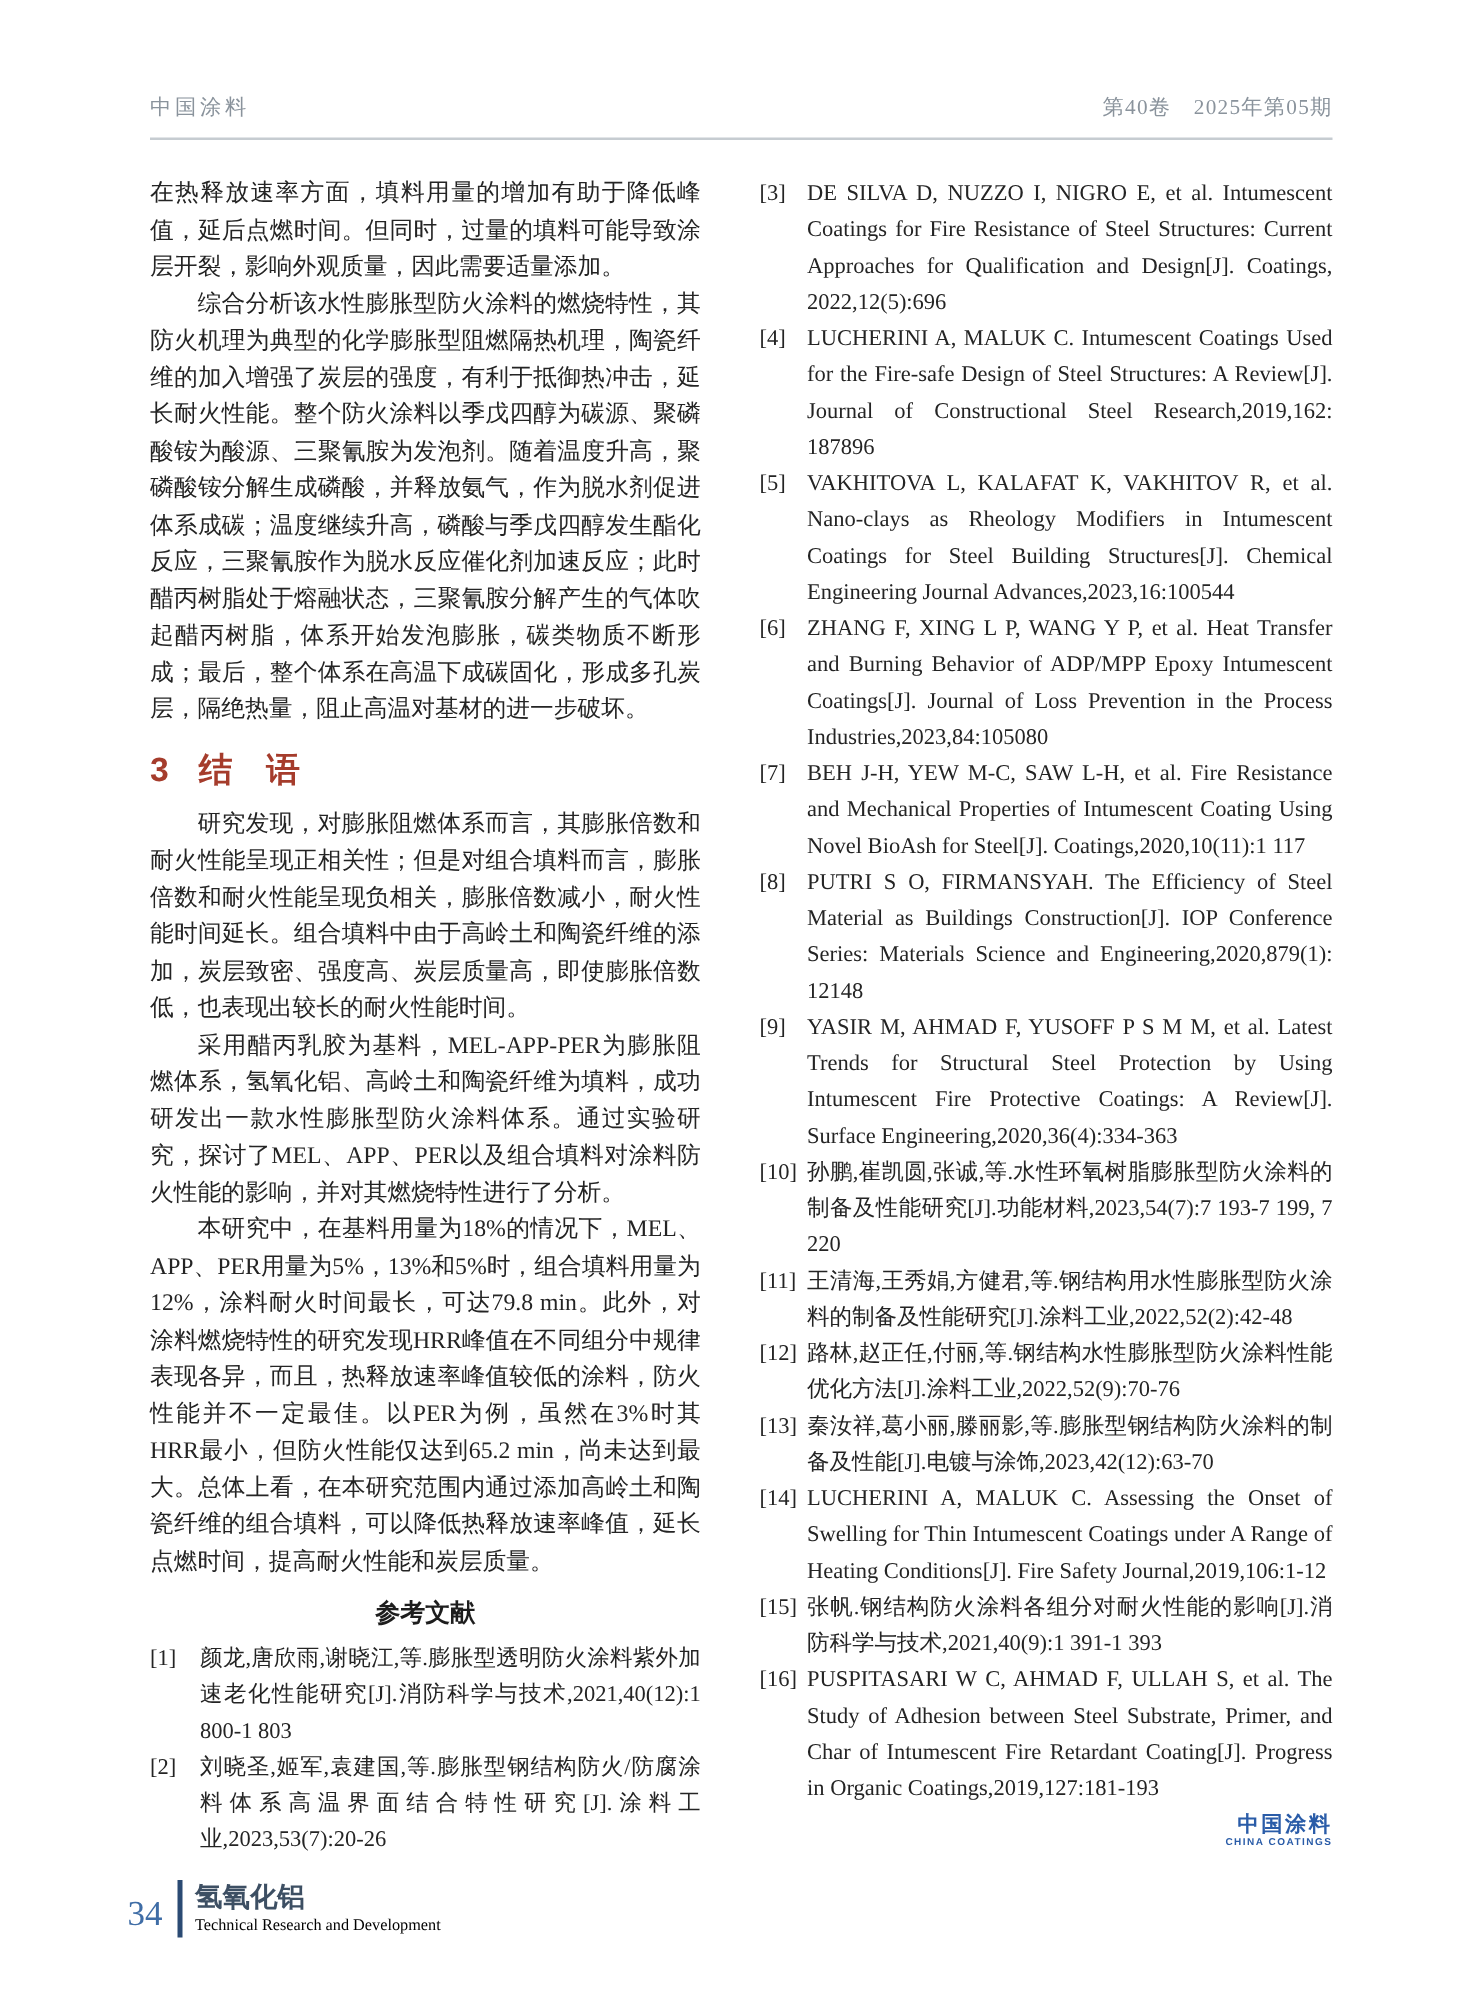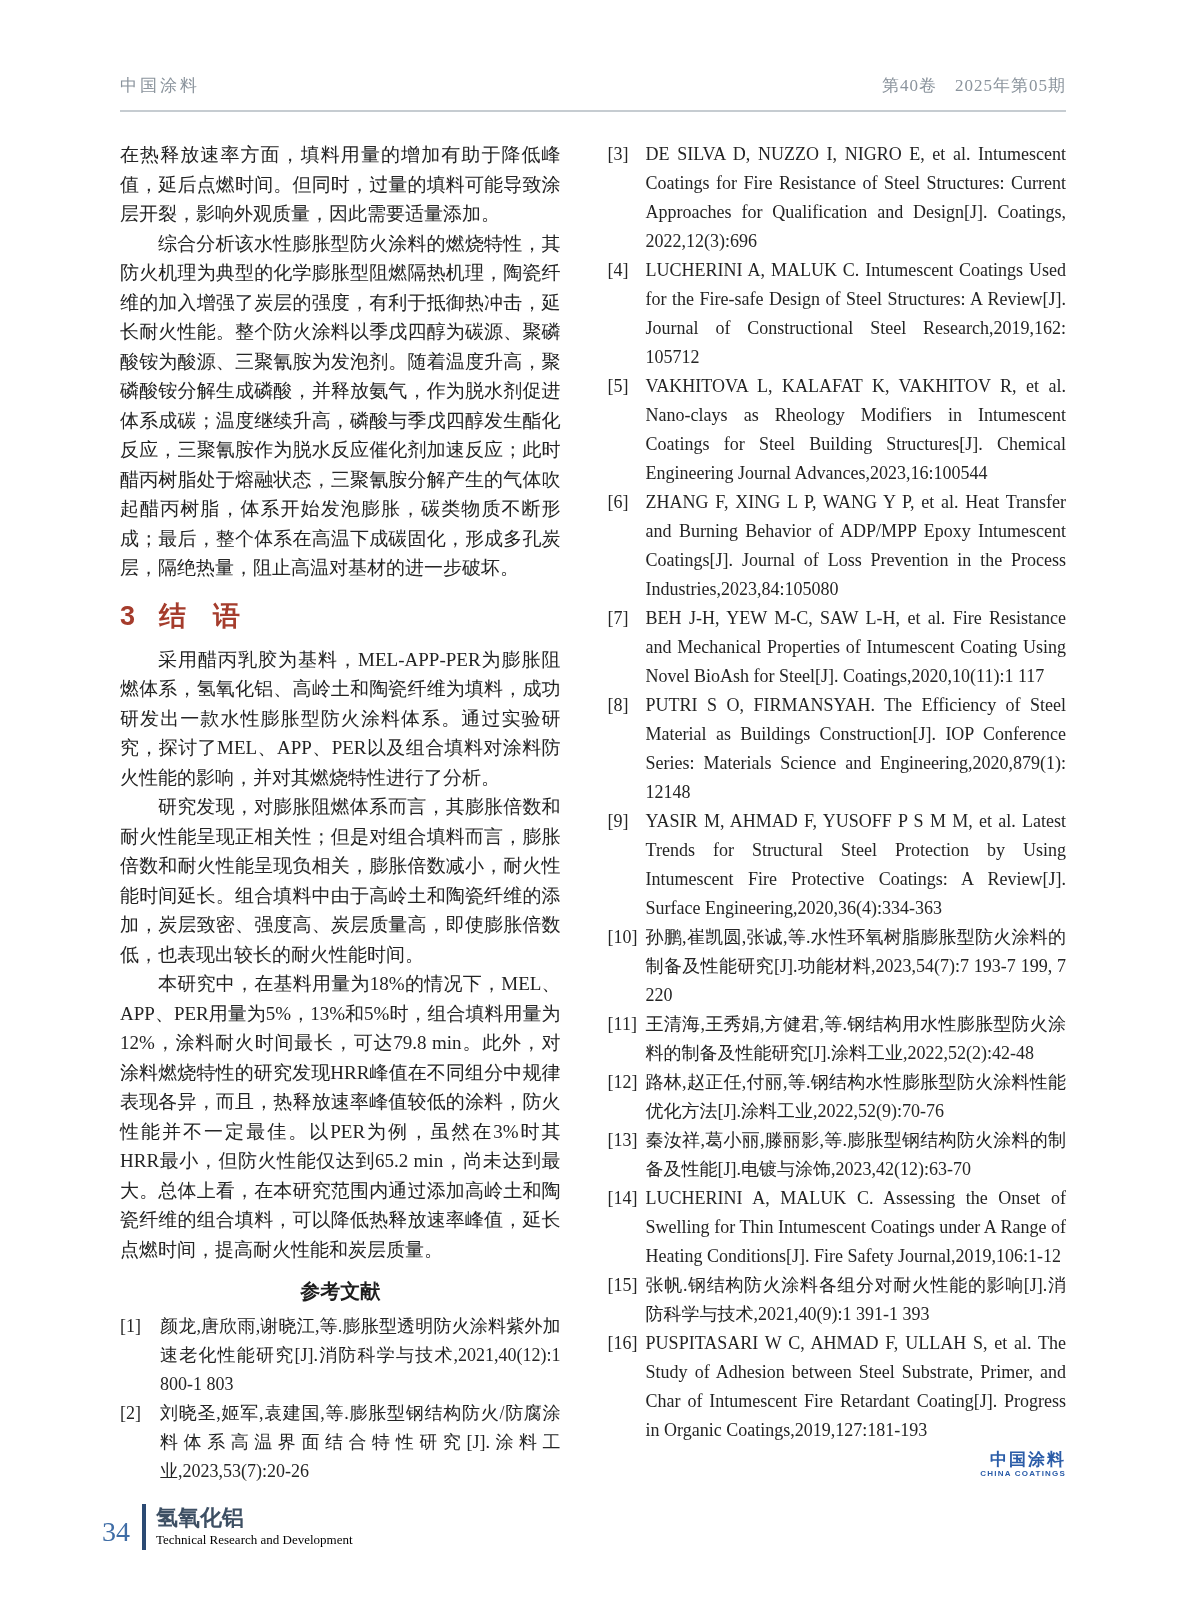--- a/index.html
+++ b/index.html
@@ -129,44 +129,44 @@
   <div class="columns">
 
     <section class="col col-left">
       <p class="body-par no-indent">在热释放速率方面，填料用量的增加有助于降低峰值，延后点燃时间。但同时，过量的填料可能导致涂层开裂，影响外观质量，因此需要适量添加。</p>
       <p class="body-par">综合分析该水性膨胀型防火涂料的燃烧特性，其防火机理为典型的化学膨胀型阻燃隔热机理，陶瓷纤维的加入增强了炭层的强度，有利于抵御热冲击，延长耐火性能。整个防火涂料以季戊四醇为碳源、聚磷酸铵为酸源、三聚氰胺为发泡剂。随着温度升高，聚磷酸铵分解生成磷酸，并释放氨气，作为脱水剂促进体系成碳；温度继续升高，磷酸与季戊四醇发生酯化反应，三聚氰胺作为脱水反应催化剂加速反应；此时醋丙树脂处于熔融状态，三聚氰胺分解产生的气体吹起醋丙树脂，体系开始发泡膨胀，碳类物质不断形成；最后，整个体系在高温下成碳固化，形成多孔炭层，隔绝热量，阻止高温对基材的进一步破坏。</p>
 
       <h2 class="section-heading">
         <span class="sec-num">3</span><span class="sec-title">结　语</span>
       </h2>
 
+      <p class="body-par">研究发现，对膨胀阻燃体系而言，其膨胀倍数和耐火性能呈现正相关性；但是对组合填料而言，膨胀倍数和耐火性能呈现负相关，膨胀倍数减小，耐火性能时间延长。组合填料中由于高岭土和陶瓷纤维的添加，炭层致密、强度高、炭层质量高，即使膨胀倍数低，也表现出较长的耐火性能时间。</p>
       <p class="body-par">采用醋丙乳胶为基料，MEL-APP-PER为膨胀阻燃体系，氢氧化铝、高岭土和陶瓷纤维为填料，成功研发出一款水性膨胀型防火涂料体系。通过实验研究，探讨了MEL、APP、PER以及组合填料对涂料防火性能的影响，并对其燃烧特性进行了分析。</p>
-      <p class="body-par">研究发现，对膨胀阻燃体系而言，其膨胀倍数和耐火性能呈现正相关性；但是对组合填料而言，膨胀倍数和耐火性能呈现负相关，膨胀倍数减小，耐火性能时间延长。组合填料中由于高岭土和陶瓷纤维的添加，炭层致密、强度高、炭层质量高，即使膨胀倍数低，也表现出较长的耐火性能时间。</p>
       <p class="body-par">本研究中，在基料用量为18%的情况下，MEL、APP、PER用量为5%，13%和5%时，组合填料用量为12%，涂料耐火时间最长，可达79.8 min。此外，对涂料燃烧特性的研究发现HRR峰值在不同组分中规律表现各异，而且，热释放速率峰值较低的涂料，防火性能并不一定最佳。以PER为例，虽然在3%时其HRR最小，但防火性能仅达到65.2 min，尚未达到最大。总体上看，在本研究范围内通过添加高岭土和陶瓷纤维的组合填料，可以降低热释放速率峰值，延长点燃时间，提高耐火性能和炭层质量。</p>
 
       <h3 class="refs-heading">参考文献</h3>
 
       <div class="ref">
         <span class="ref-label">[1]</span>
         <span class="ref-text">颜龙,唐欣雨,谢晓江,等.膨胀型透明防火涂料紫外加速老化性能研究[J].消防科学与技术,2021,40(12):1 800-1 803</span>
       </div>
       <div class="ref">
         <span class="ref-label">[2]</span>
         <span class="ref-text">刘晓圣,姬军,袁建国,等.膨胀型钢结构防火/防腐涂料体系高温界面结合特性研究[J].涂料工业,2023,53(7):20-26</span>
       </div>
     </section>
 
     <section class="col col-right">
       <div class="ref">
         <span class="ref-label">[3]</span>
-        <span class="ref-text">DE SILVA D, NUZZO I, NIGRO E, et al. Intumescent Coatings for Fire Resistance of Steel Structures: Current Approaches for Qualification and Design[J]. Coatings, 2022,12(3):696</span>
+        <span class="ref-text">DE SILVA D, NUZZO I, NIGRO E, et al. Intumescent Coatings for Fire Resistance of Steel Structures: Current Approaches for Qualification and Design[J]. Coatings, 2022,12(5):696</span>
       </div>
       <div class="ref">
         <span class="ref-label">[4]</span>
-        <span class="ref-text">LUCHERINI A, MALUK C. Intumescent Coatings Used for the Fire-safe Design of Steel Structures: A Review[J]. Journal of Constructional Steel Research,2019,162: 105712</span>
+        <span class="ref-text">LUCHERINI A, MALUK C. Intumescent Coatings Used for the Fire-safe Design of Steel Structures: A Review[J]. Journal of Constructional Steel Research,2019,162: 187896</span>
       </div>
       <div class="ref">
         <span class="ref-label">[5]</span>
         <span class="ref-text">VAKHITOVA L, KALAFAT K, VAKHITOV R, et al. Nano-clays as Rheology Modifiers in Intumescent Coatings for Steel Building Structures[J]. Chemical Engineering Journal Advances,2023,16:100544</span>
       </div>
       <div class="ref">
         <span class="ref-label">[6]</span>
         <span class="ref-text">ZHANG F, XING L P, WANG Y P, et al. Heat Transfer and Burning Behavior of ADP/MPP Epoxy Intumescent Coatings[J]. Journal of Loss Prevention in the Process Industries,2023,84:105080</span>
       </div>
       <div class="ref">

